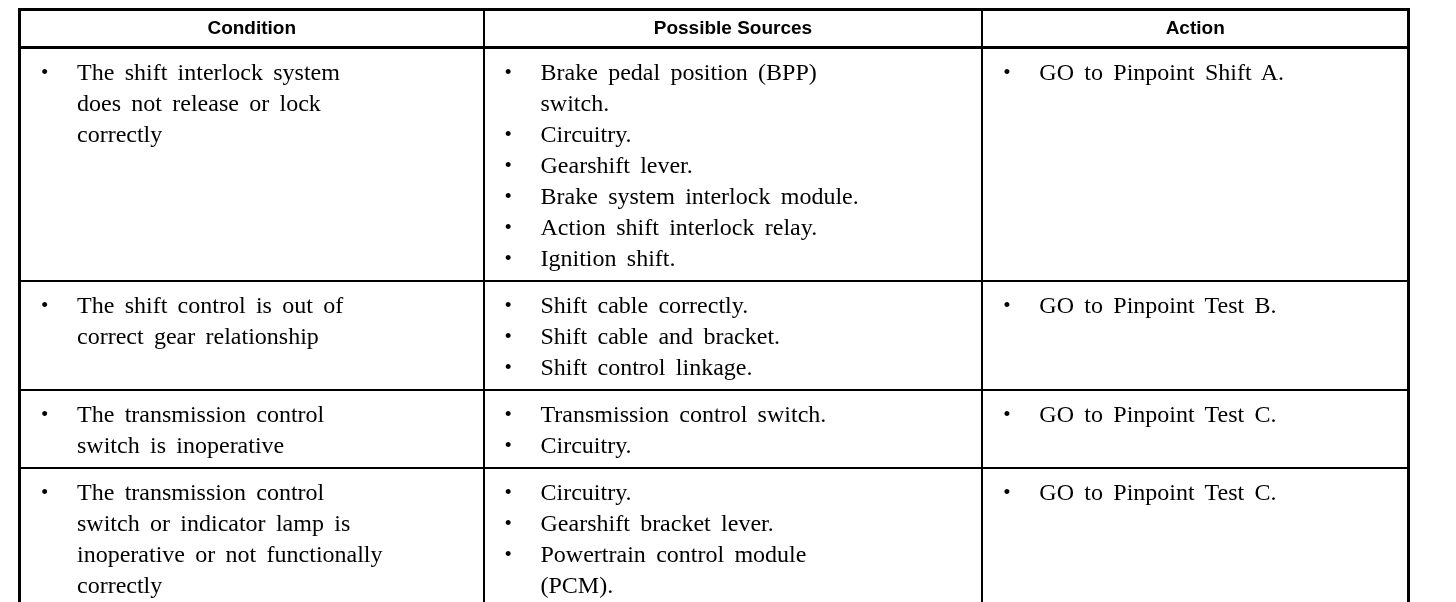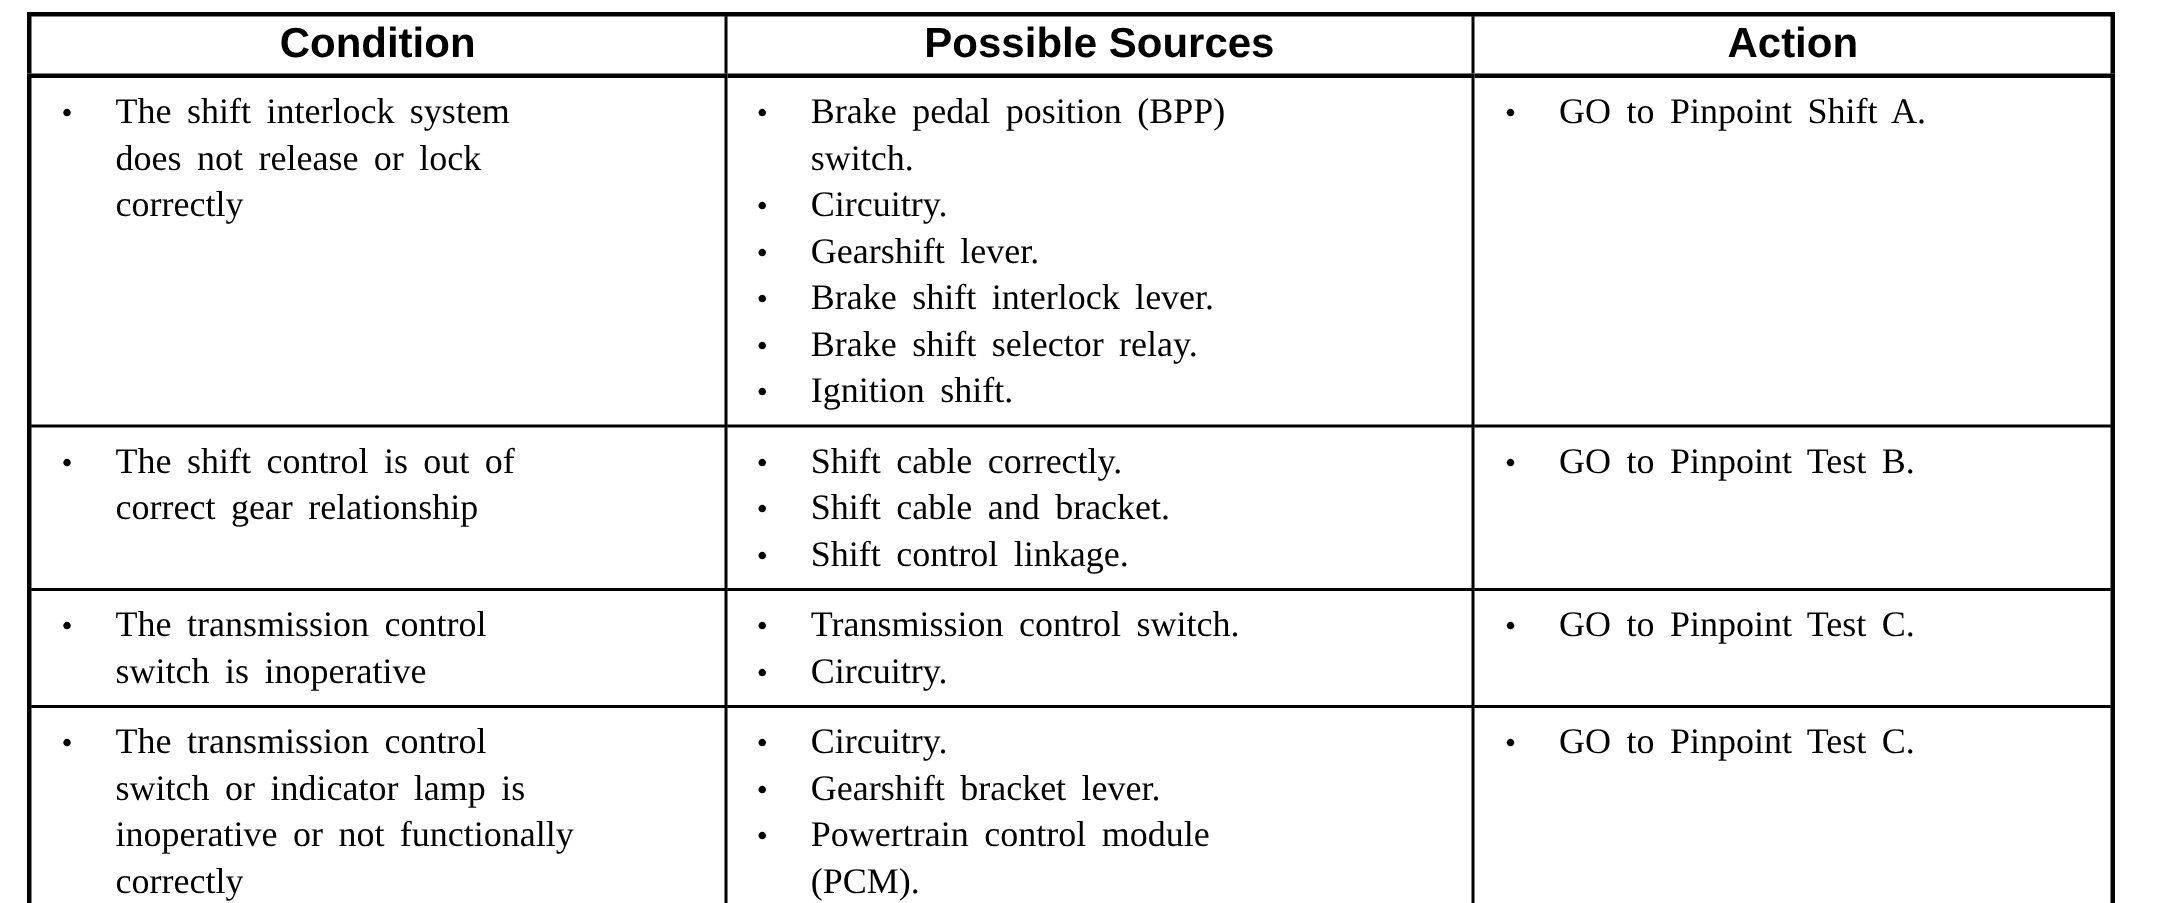--- a/index.html
+++ b/index.html
@@ -18,21 +18,21 @@
     table-layout: fixed;
   }
   .doc-table, .doc-table th, .doc-table td {
     border: 2px solid #000000;
   }
   .doc-table { border: 3px solid #000000; }
   .doc-table thead th {
     border-bottom: 3px solid #000000;
     font-family: "Liberation Sans", sans-serif;
     font-weight: bold;
-    font-size: 28px;
+    font-size: 19px;
     text-align: center;
     vertical-align: middle;
     height: 38px;
     padding: 2px 0 4px 0;
   }
   .col-condition { width: 453px; }
   .col-sources   { width: 487px; }
   .col-action    { width: 416px; }
   .doc-table td {
     vertical-align: top;
@@ -95,25 +95,25 @@
           <li>
               <span class="b">•</span>
               <span class="t">Circuitry.</span>
             </li>
           <li>
               <span class="b">•</span>
               <span class="t">Gearshift lever.</span>
             </li>
           <li>
               <span class="b">•</span>
-              <span class="t">Brake shift interlock lever.</span>
-            </li>
-          <li>
-              <span class="b">•</span>
-              <span class="t">Brake shift selector relay.</span>
+              <span class="t">Brake system interlock module.</span>
+            </li>
+          <li>
+              <span class="b">•</span>
+              <span class="t">Action shift interlock relay.</span>
             </li>
           <li>
               <span class="b">•</span>
               <span class="t">Ignition shift.</span>
             </li>
         </ul>
       </td>
       <td class="cell-action">
         <ul class="cell-list">
           <li>

